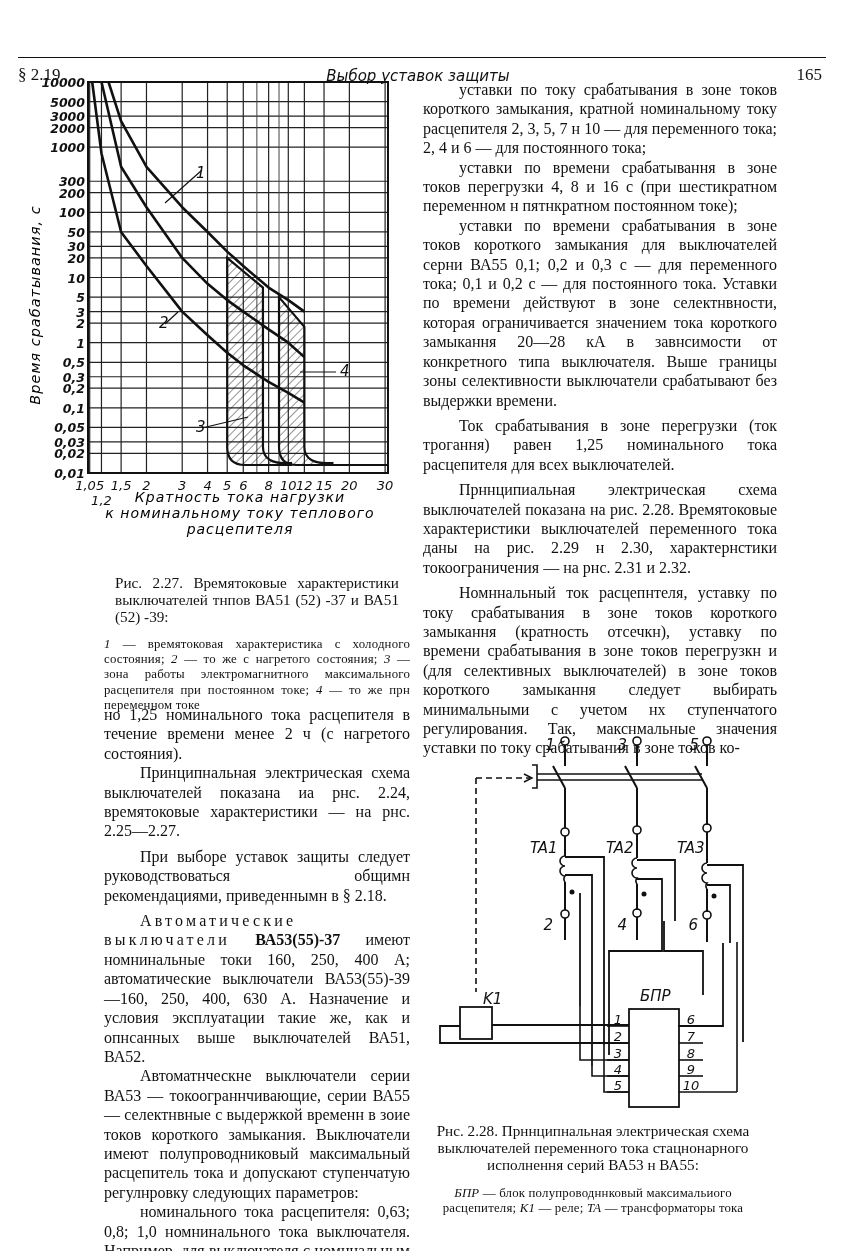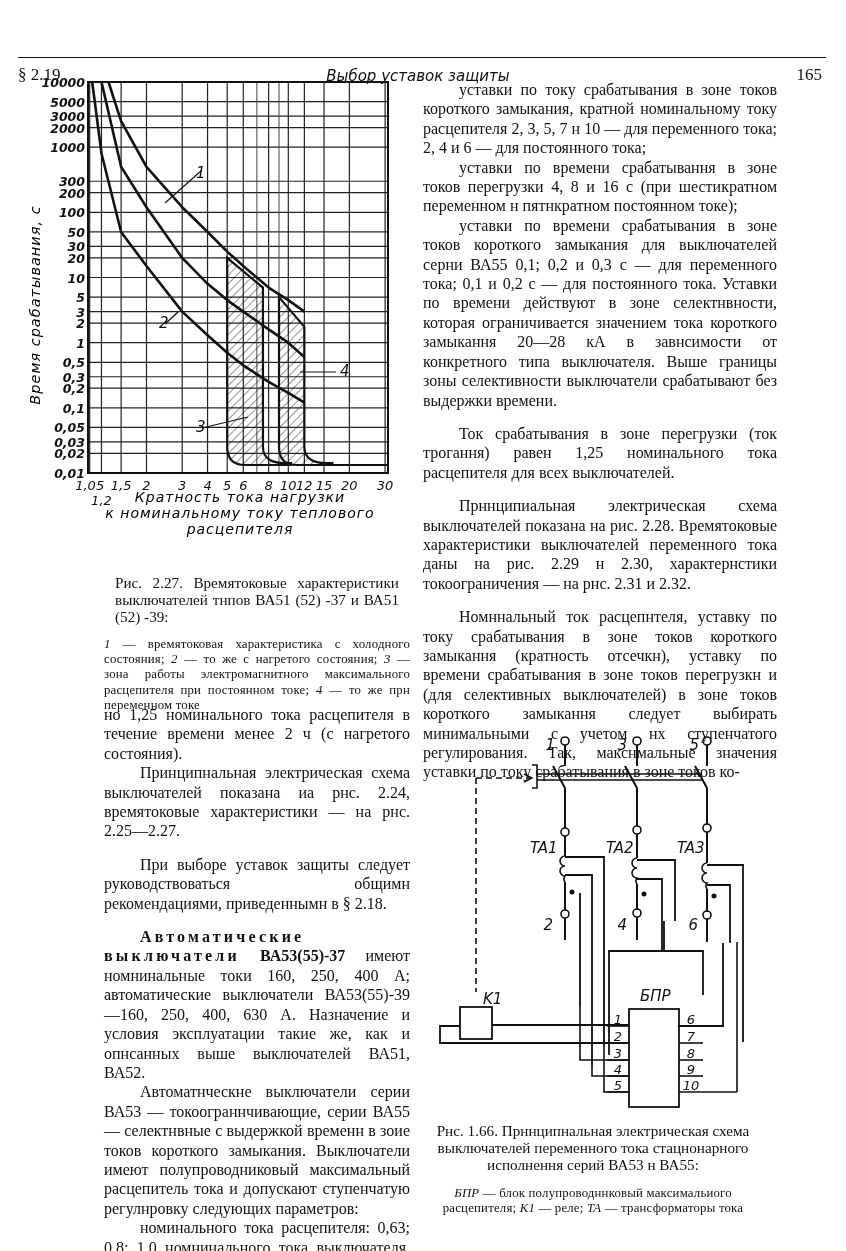--- a/index.html
+++ b/index.html
@@ -5,25 +5,25 @@
   html, body { margin:0; padding:0; background:#ffffff; }
   body { width:846px; height:1251px; position:relative; overflow:hidden; color:#111; font-family:"Liberation Serif", serif; }
   .hdr { position:absolute; left:18px; right:20px; top:30px; height:24px; font-size:17px;margin-top:35px; }
   .hdr .sec { position:absolute; left:0; top:0; }
   .hdr .ttl { position:absolute; left:0; right:8px; text-align:center; font-style:italic; font-family:"DejaVu Sans", sans-serif; font-size:15px; top:2px; }
   .hdr .pg { position:absolute; right:4px; top:0; }
   .rule { position:absolute; left:18px; right:20px; top:57px; height:0; border-top:1.6px solid #111; }
   .col { position:absolute; font-size:16px; line-height:19.4px; text-align:justify; }
   .col p { margin:0; }
   .col p.ind { text-indent:36px; }
-  .col p.gap { margin-top:14px; }
+  .col p.gap { margin-top:6px; }
   .cap { position:absolute; text-align:justify; font-size:15.2px; line-height:17.2px; }
   .cap .sub { font-size:12.8px; line-height:15.4px; letter-spacing:0.2px; }
   .cap .c { text-align:center; text-align-last:center; }
-  .spaced { letter-spacing:3.2px; font-weight:bold; }
+  .spaced { letter-spacing:3.2px; font-weight:normal; }
   .bold { font-weight:bold; }
   .it { font-style:italic; }
   svg text { font-family:"DejaVu Sans", sans-serif; font-style:italic; }
   #left-col { left:104px; top:705px; width:306px; }
   #right-col { left:423px; top:80px; width:354px; }
   #cap227 { left:104px; top:563px; width:306px; }
   #cap228 { left:410px; top:1122px; width:366px; }
 </style>
 </head>
 <body>
@@ -284,19 +284,19 @@
     <text x="198" y="360" font-size="13" fill="#111" stroke="none" text-anchor="middle">5</text>
     <text x="271" y="294" font-size="13" fill="#111" stroke="none" text-anchor="middle">6</text>
     <text x="271" y="311" font-size="13" fill="#111" stroke="none" text-anchor="middle">7</text>
     <text x="271" y="328" font-size="13" fill="#111" stroke="none" text-anchor="middle">8</text>
     <text x="271" y="344" font-size="13" fill="#111" stroke="none" text-anchor="middle">9</text>
     <text x="271" y="360" font-size="13" fill="#111" stroke="none" text-anchor="middle">10</text>
   </g>
 </svg>
 
 <div class="cap" id="cap228">
-  <p class="c" style="margin:0;">Рнс. 1.66. Прннципнальная электрическая схема выключателей переменного тока стацнонарного исполнення серий ВА53 н ВА55:</p>
+  <p class="c" style="margin:0;">Рнс. 2.28. Прннципнальная электрическая схема выключателей переменного тока стацнонарного исполнення серий ВА53 н ВА55:</p>
   <p class="sub c" style="margin:12px;">
     <span class="it">БПР</span> <span>— блок полупроводннковый максимальиого расцепителя;</span>
     <span class="it">K1</span> <span>— реле;</span>
     <span class="it">TA</span> <span>— трансформаторы тока</span>
   </p>
 </div>
 
 </body></html>

